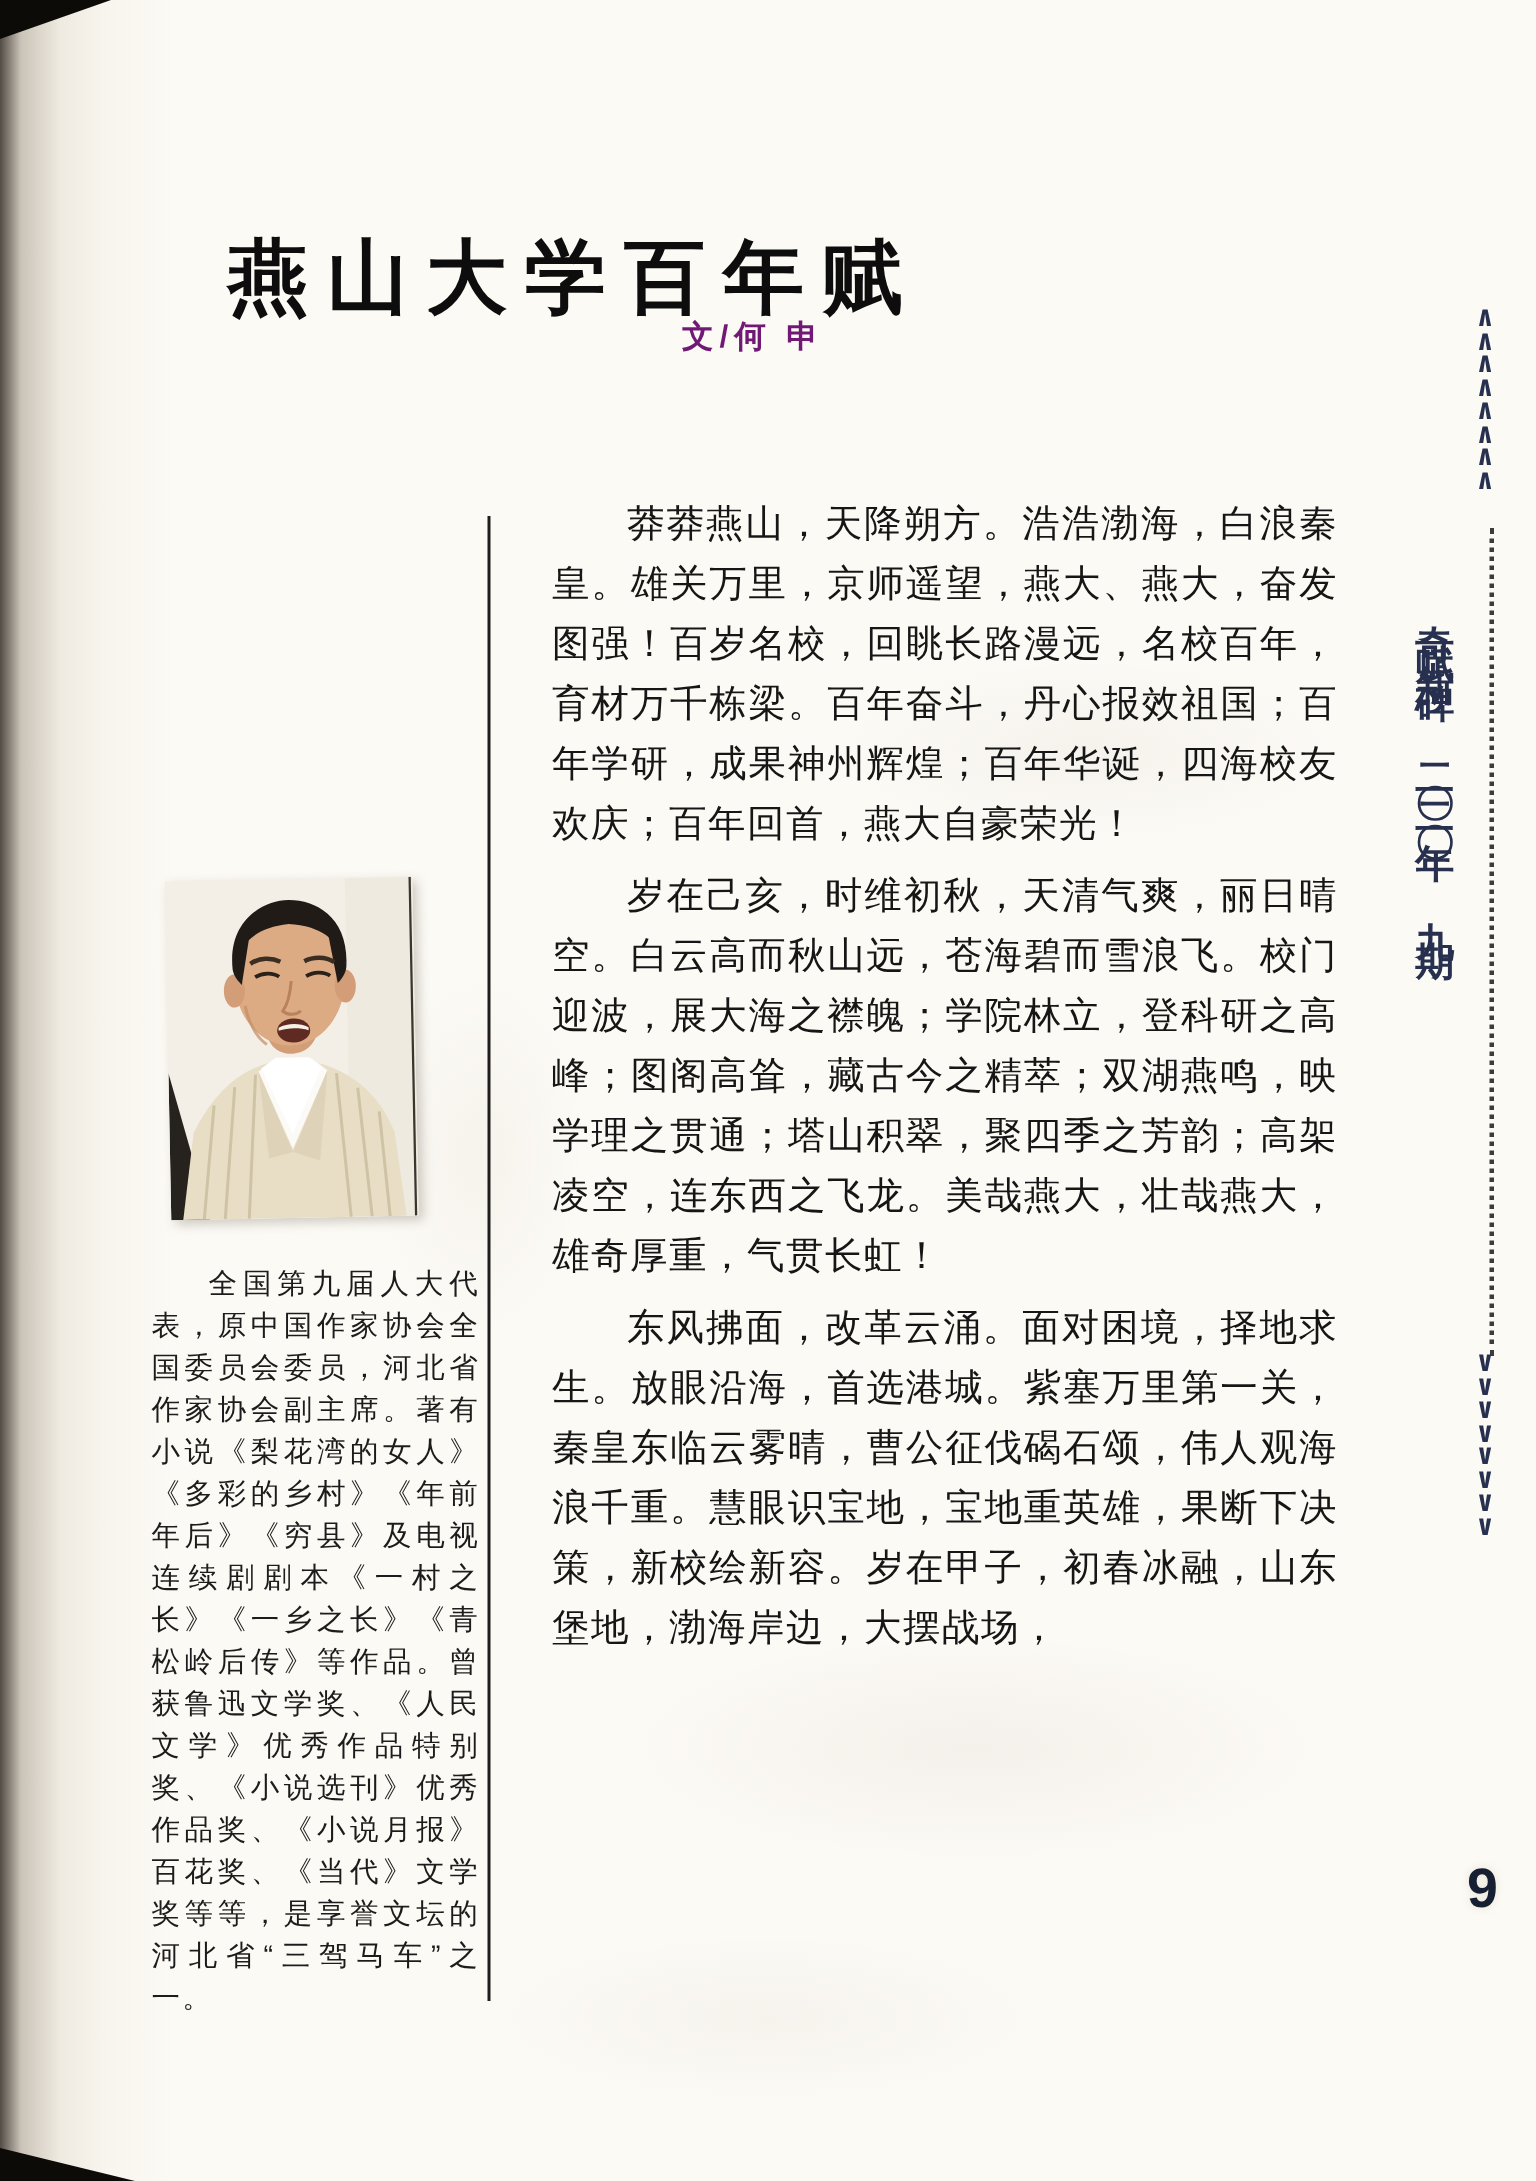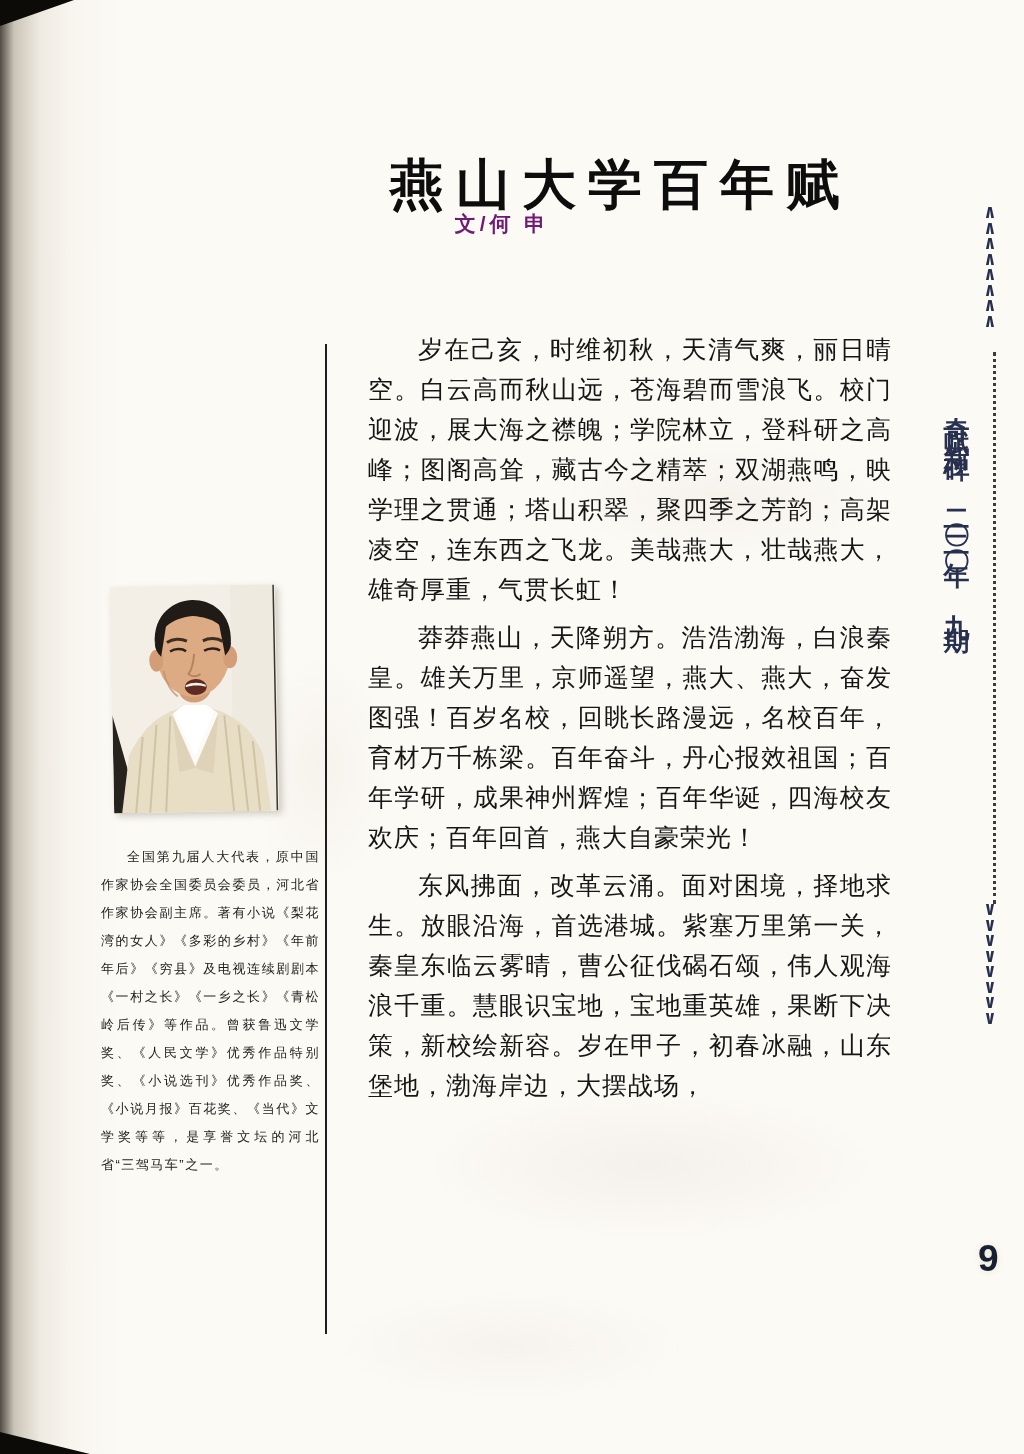--- a/index.html
+++ b/index.html
@@ -23,42 +23,42 @@
     position:absolute;left:0;top:0;width:0;height:0;
     border-top:26px solid #0d0b08;border-right:74px solid transparent;
   }
   .corner-bl{
     position:absolute;left:0;bottom:0;width:0;height:0;
     border-bottom:22px solid #0d0b08;border-right:90px solid transparent;
   }
   .smudge{position:absolute;border-radius:50%;pointer-events:none;}
 
   .title{
-    position:absolute;top:116px;left:152px;width:700px;text-align:right;
+    position:absolute;top:116px;left:152px;width:700px;text-align:left;
     font-weight:bold;font-size:54px;line-height:1.25;letter-spacing:12px;
     color:#0d0d0d;
   }
   .byline{
     position:absolute;top:210px;left:152px;width:700px;text-align:center;
     font-family:"Liberation Sans",sans-serif;font-weight:bold;
     font-size:21px;letter-spacing:4px;color:#701a75;
   }
 
   .photo{
     position:absolute;left:112px;top:586px;width:165px;height:226px;
     transform:rotate(-1.1deg);
     box-shadow:3px 3px 7px rgba(70,60,45,.25);
     background:#f3f0e9;
   }
   .photo svg{display:block;width:100%;height:100%;}
 
   .bio{
     position:absolute;left:101px;top:843px;width:219px;
     font-family:"Liberation Sans",sans-serif;
-    font-size:13px;line-height:28px;letter-spacing:1.5px;
+    font-size:19px;line-height:28px;letter-spacing:1.5px;
     text-align:justify;text-indent:2em;color:#1c1c1c;
   }
 
   .divider{
     position:absolute;left:325px;top:344px;width:2px;height:990px;
     background:#1e1e1e;
   }
 
   .main{
     position:absolute;left:368px;top:330px;width:524px;
@@ -156,22 +156,22 @@
 
       <rect x="162.5" y="0" width="1.5" height="226" fill="#3a352d"></rect>
     </svg>
   </div>
 
   <div class="bio">全国第九届人大代表，原中国作家协会全国委员会委员，河北省作家协会副主席。著有小说《梨花湾的女人》《多彩的乡村》《年前年后》《穷县》及电视连续剧剧本《一村之长》《一乡之长》《青松岭后传》等作品。曾获鲁迅文学奖、《人民文学》优秀作品特别奖、《小说选刊》优秀作品奖、《小说月报》百花奖、《当代》文学奖等等，是享誉文坛的河北省“三驾马车”之一。</div>
 
   <div class="divider"></div>
 
   <div class="main">
+    <p>莽莽燕山，天降朔方。浩浩渤海，白浪秦皇。雄关万里，京师遥望，燕大、燕大，奋发图强！百岁名校，回眺长路漫远，名校百年，育材万千栋梁。百年奋斗，丹心报效祖国；百年学研，成果神州辉煌；百年华诞，四海校友欢庆；百年回首，燕大自豪荣光！</p>
     <p>岁在己亥，时维初秋，天清气爽，丽日晴空。白云高而秋山远，苍海碧而雪浪飞。校门迎波，展大海之襟魄；学院林立，登科研之高峰；图阁高耸，藏古今之精萃；双湖燕鸣，映学理之贯通；塔山积翠，聚四季之芳韵；高架凌空，连东西之飞龙。美哉燕大，壮哉燕大，雄奇厚重，气贯长虹！</p>
-    <p>莽莽燕山，天降朔方。浩浩渤海，白浪秦皇。雄关万里，京师遥望，燕大、燕大，奋发图强！百岁名校，回眺长路漫远，名校百年，育材万千栋梁。百年奋斗，丹心报效祖国；百年学研，成果神州辉煌；百年华诞，四海校友欢庆；百年回首，燕大自豪荣光！</p>
     <p>东风拂面，改革云涌。面对困境，择地求生。放眼沿海，首选港城。紫塞万里第一关，秦皇东临云雾晴，曹公征伐碣石颂，伟人观海浪千重。慧眼识宝地，宝地重英雄，果断下决策，新校绘新容。岁在甲子，初春冰融，山东堡地，渤海岸边，大摆战场，</p>
   </div>
 
   <div class="chevrons up">∧
 ∧
 ∧
 ∧
 ∧
 ∧
 ∧

